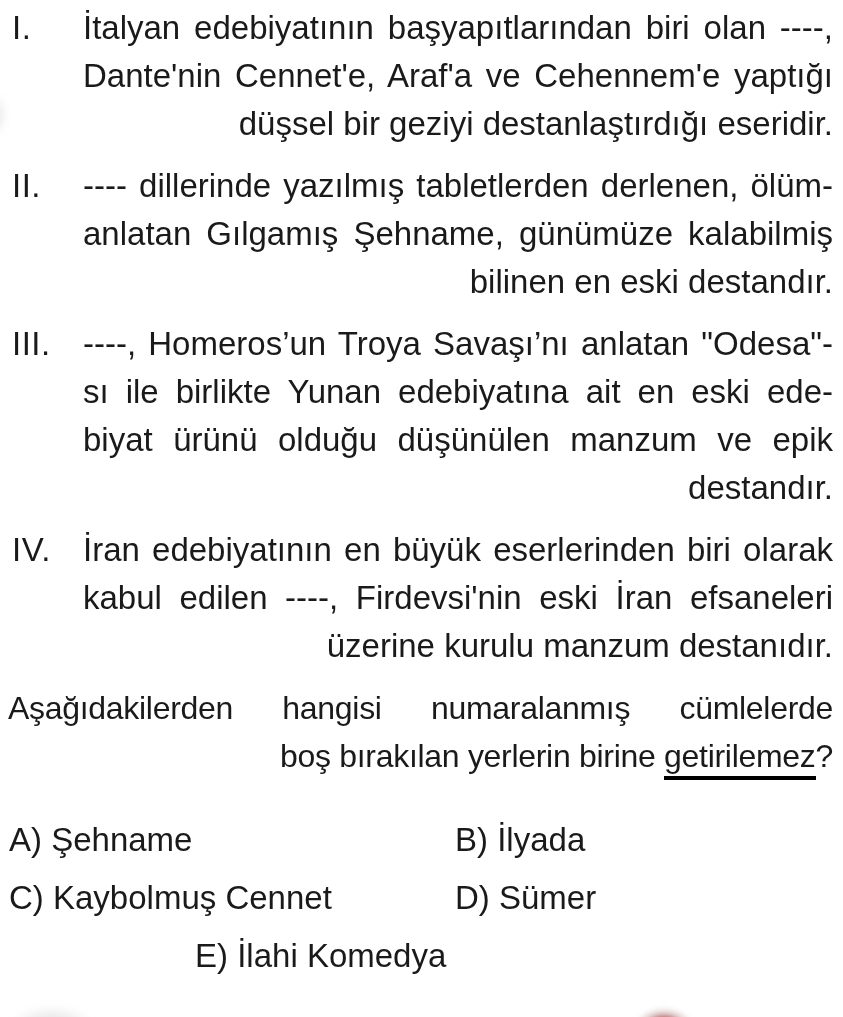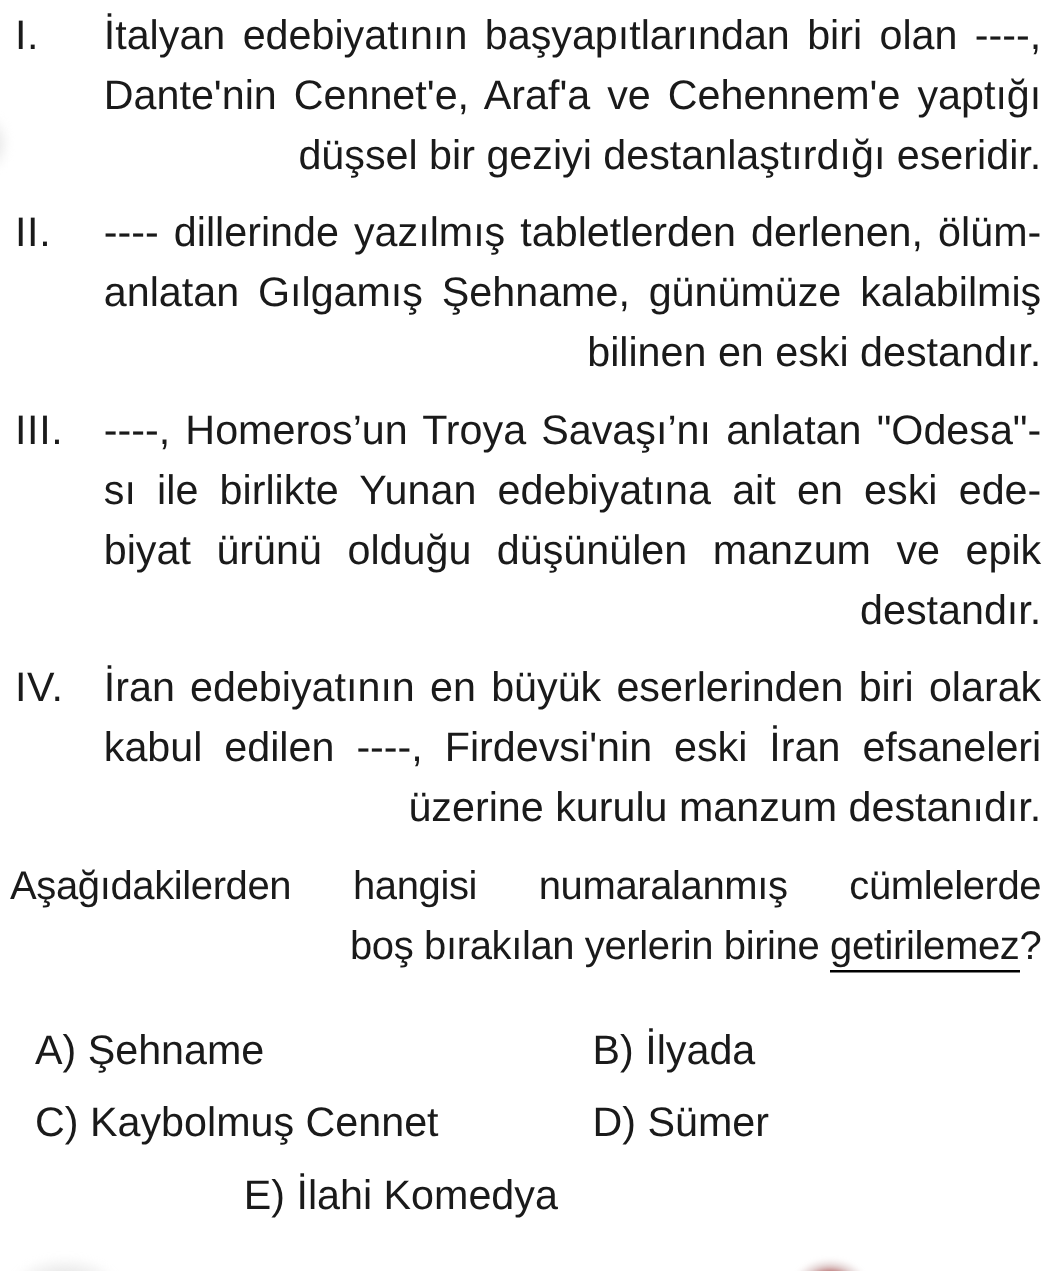--- a/index.html
+++ b/index.html
@@ -44,27 +44,27 @@
   
   .question {
     margin: 12px 10px 36px 8px;
     width: 825px;
     font-weight: normal;
     font-size: 32px;
     line-height: 48px;
     letter-spacing: -0.3px;
   }
   .underlined {
-    border-bottom: 2px solid #000000;
+    border-bottom: 4px solid #000000;
     padding-bottom: 2px;
   }
   
   .opt-row {
     display: flex;
-    padding-left: 28px;
+    padding-left: 9px;
     margin-bottom: 10px;
   }
   .opt {
     font-size: 33px;
     line-height: 48px;
     white-space: nowrap;
   }
   .opt-first { width: 446px; flex: 0 0 446px; }
   .row-e { padding-left: 195px; }
   

